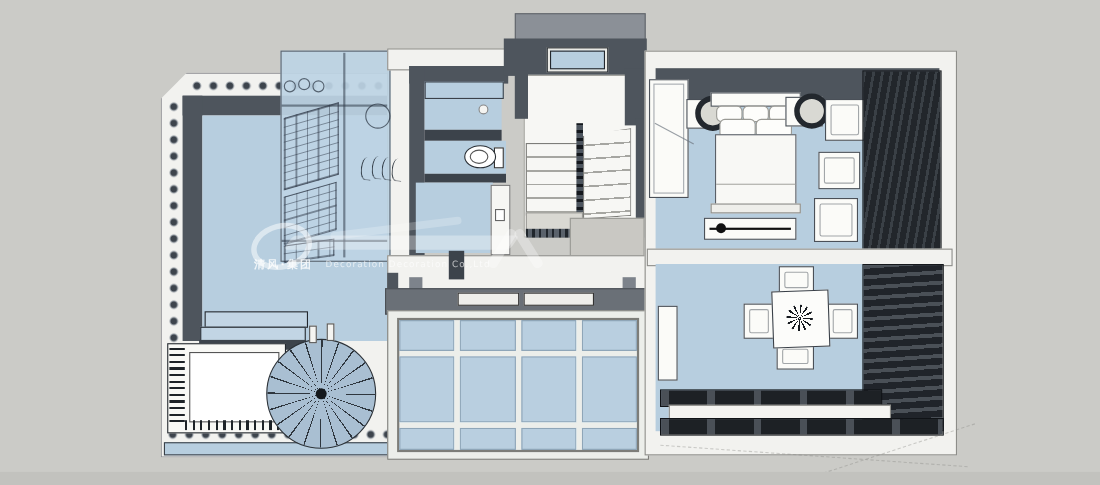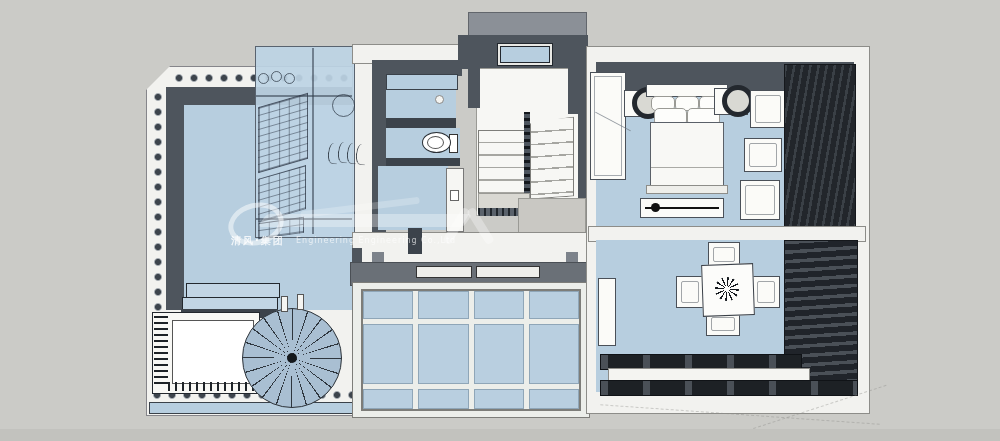--- a/index.html
+++ b/index.html
@@ -235,16 +235,16 @@
   <div class="abs dashline" style="left:740px;top:408px;width:150px;transform:rotate(-18deg);opacity:.5;"></div>
   <div class="abs" style="left:0;top:429px;width:1000px;height:12px;background:#c2c2be;"></div>
 
   <div class="abs wm" style="left:0;top:0;width:1000px;height:441px;">
     <div class="abs wm-ellipse" style="left:228px;top:203px;"></div>
     <div class="abs wm-bar" style="left:262px;top:214px;width:206px;height:13px;transform:skewX(-35deg);"></div>
     <div class="abs wm-bar" style="left:300px;top:204px;width:120px;height:7px;transform:rotate(-7deg);opacity:.7;"></div>
     <div class="abs wm-bar" style="left:452px;top:206px;width:9px;height:40px;transform:rotate(32deg);"></div>
     <div class="abs wm-bar" style="left:476px;top:206px;width:9px;height:40px;transform:rotate(-32deg);"></div>
     <div class="abs wm-cn" style="left:231px;top:234px;">清风·集团</div>
-    <div class="abs wm-en" style="left:296px;top:236px;">Engineering Engineering Co.,Ltd</div>
+    <div class="abs wm-en" style="left:296px;top:236px;">Decoration Decoration Co.,Ltd</div>
   </div>
 
 </div>
 
 </body></html>

